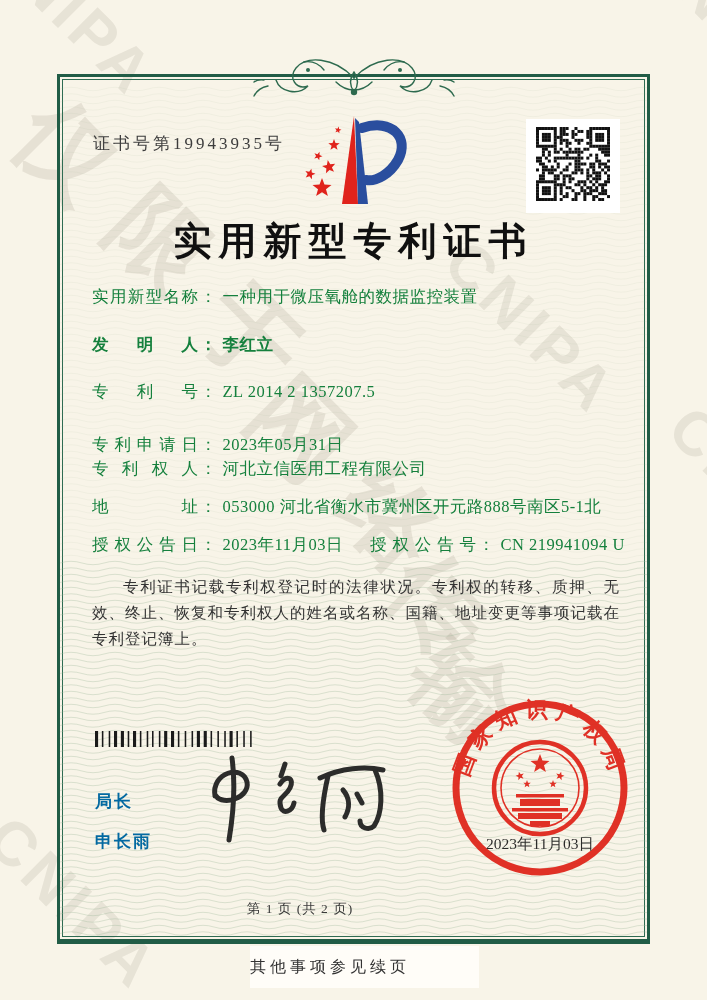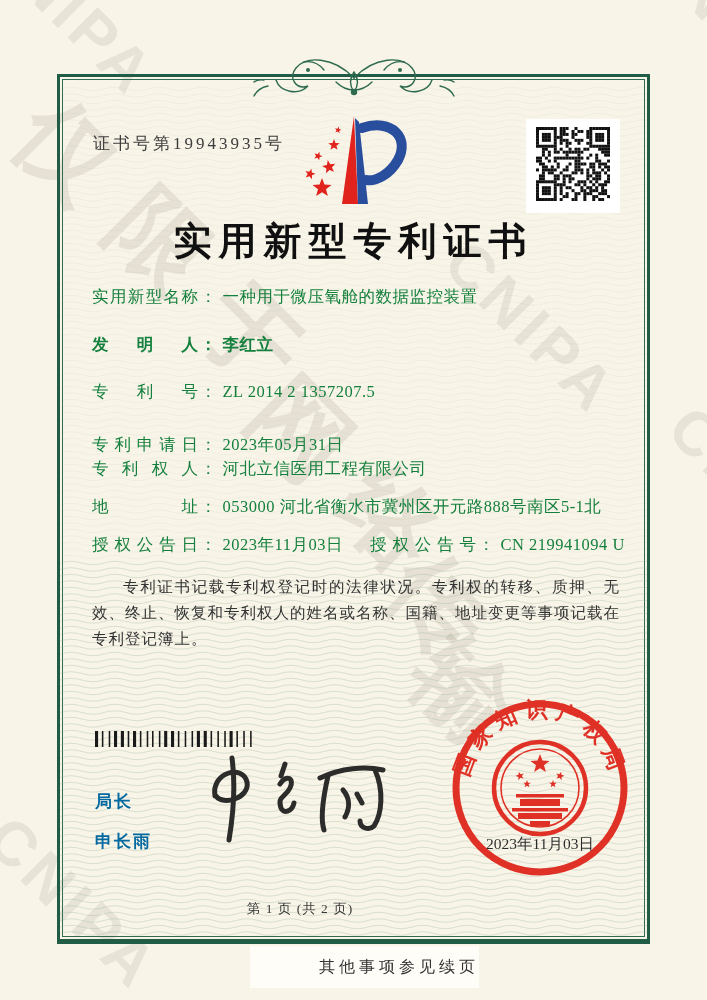--- a/index.html
+++ b/index.html
@@ -33,21 +33,21 @@
   .paras{position:absolute;left:92px;top:574px;width:528px;font-size:15.5px;
          line-height:26px;color:#333;letter-spacing:1px;text-align:justify;}
   .paras p{margin:0 0 8px 0;text-indent:2em;}
   
   .director{position:absolute;left:95px;font-size:17px;font-weight:bold;color:#0369a1;
             font-family:"Liberation Sans","DejaVu Sans",sans-serif;letter-spacing:2px;}
   
   .pagenum{position:absolute;left:0;top:900px;width:600px;text-align:center;
            font-size:13.5px;color:#3a3a3a;letter-spacing:1px;}
   .footer-note{position:absolute;left:250px;top:946px;width:229px;height:42px;
-           background:#fffdf8;text-align:right;line-height:42px;font-size:16px;
+           background:#fffdf8;text-align:left;line-height:42px;font-size:16px;
            color:#333;letter-spacing:4px;}
   .qr-box{position:absolute;left:526px;top:119px;width:94px;height:94px;background:#ffffff;}
 </style>
 </head>
 <body>
 
 <div>
   <span class="wm-cn" style="left:-38px;top:-22px;">CNIPA</span>
   <span class="wm-cn" style="left:622px;top:-14px;">CNIPA</span>
   <span class="wm-cn" style="left:424px;top:296px;">CNIPA</span>

